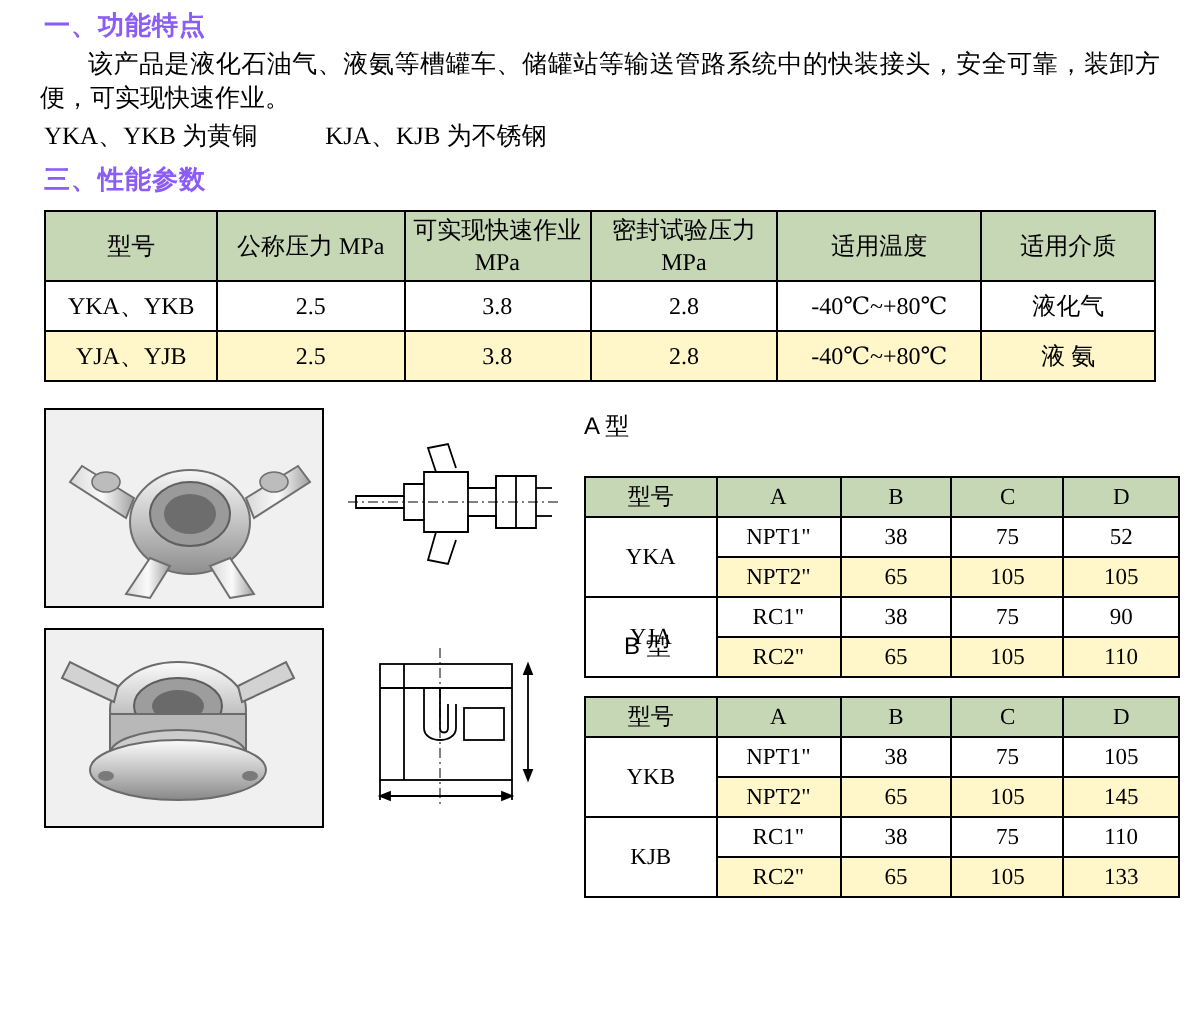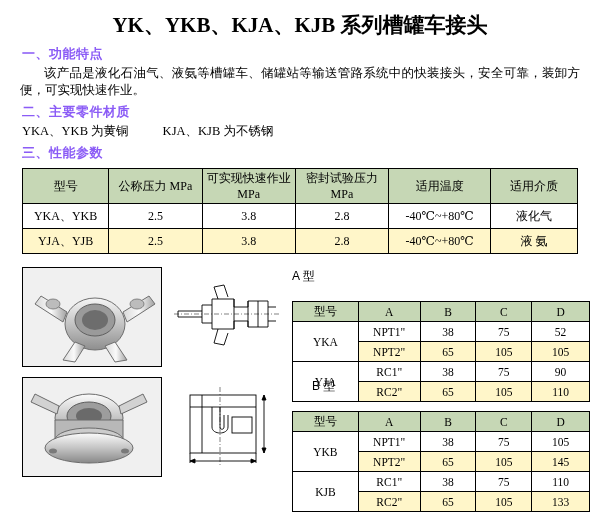--- a/index.html
+++ b/index.html
@@ -104,26 +104,24 @@
   table.dim td.model { width: 66px; }
   table.dim td.white { background: #ffffff; }
   table.dim td.yellow { background: #fff6c9; }
   .dim-table-wrap { position: absolute; }
 </style>
 </head>
 <body>
 
 <div class="page">
 
-  <div class="title">YK、YKB、KJA、KJB 系列槽罐车接头</div>
 
   <div class="section-head">一、功能特点</div>
   <div class="body-text indent">该产品是液化石油气、液氨等槽罐车、储罐站等输送管路系统中的快装接头，安全可靠，装卸方便，可实现快速作业。</div>
 
-  <div class="section-head">二、主要零件材质</div>
   <div class="material-line">
     <span>YKA、YKB 为黄铜</span><span class="gap"></span><span>KJA、KJB 为不锈钢</span>
   </div>
 
   <div class="section-head">三、性能参数</div>
 
   <div class="perf-wrap">
     <table class="perf">
       <thead>
         <tr>

